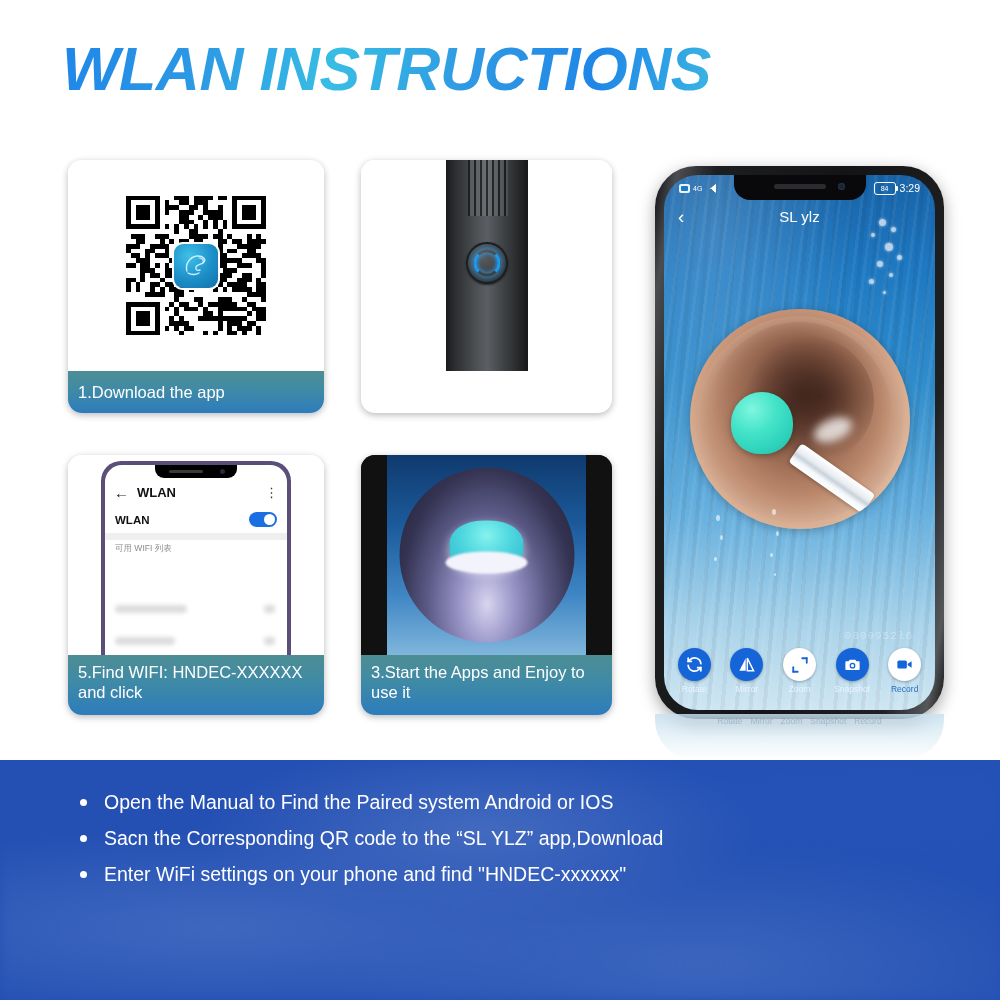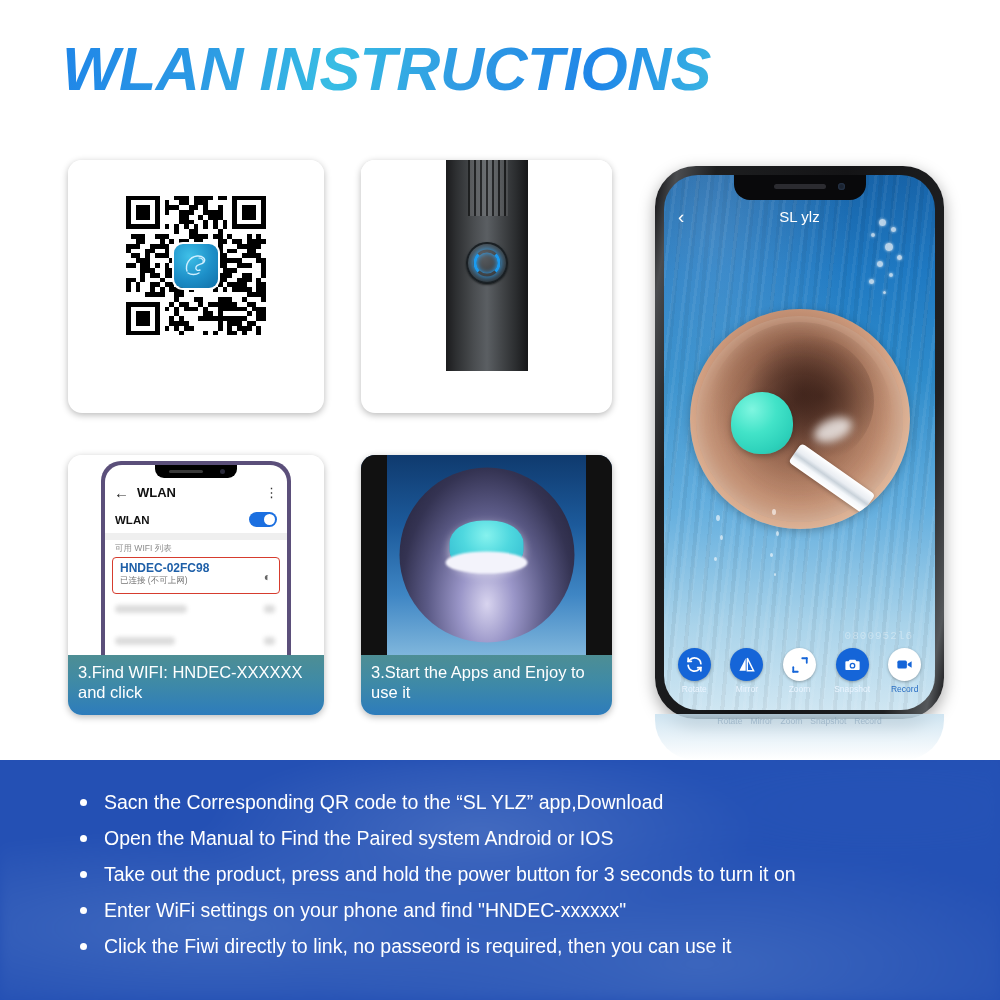--- a/index.html
+++ b/index.html
@@ -1073,20 +1073,21 @@
         </div>
       <div class="qr-logo">
         <svg width="34" height="34" viewBox="0 0 34 34">
           <path d="M8 22 C6 16 10 8 18 7 C24 6.5 27 10 25 13 C23 16 18 15 17 18 C16 21 19 22 21 21" fill="none" stroke="#cfefff" stroke-width="1.4" stroke-linecap="round"></path>
           <path d="M9 24 C12 26 17 26 20 24" fill="none" stroke="#cfefff" stroke-width="1.4" stroke-linecap="round"></path>
           <path d="M20 9 C23 9 25 11 24 13" fill="none" stroke="#cfefff" stroke-width="1.2" stroke-linecap="round"></path>
         </svg>
       </div>
     </div>
   </div>
+  <div class="caption">1.Download the app</div>
 </div>
 
 <div class="card" id="card2">
   <div class="card-media">
     <div class="otoscope">
       <div class="oto-body">
         <div class="oto-grooves"></div>
         <div class="oto-btn">
           <div class="oto-ring"></div>
         </div>
@@ -1107,33 +1108,28 @@
           <span class="wlan-back">←</span>
           <span class="wlan-title">WLAN</span>
           <span class="wlan-dots">⋮</span>
         </div>
         <div class="wlan-row">
           <span>WLAN</span>
           <div class="toggle"></div>
         </div>
         <div class="wlan-sep"></div>
         <div class="wlan-sublabel">可用 WIFI 列表</div>
-        <div class="wlan-item">
-          <div class="wlan-ssid">HNDEC-02FC98</div>
-          <div class="wlan-state">已连接 (不可上网)</div>
-          <div class="wifi-ico">◐</div>
-        </div>
         <div class="blur-row" style="top:140px;width:72px;"></div>
         <div class="blur-sm" style="top:140px;"></div>
         <div class="blur-row" style="top:172px;width:60px;"></div>
         <div class="blur-sm" style="top:172px;"></div>
       </div>
     </div>
   </div>
-  <div class="caption">3.Find WIFI: HNDEC-XXXXXX and click</div>
+  <div class="caption">5.Find WIFI: HNDEC-XXXXXX and click</div>
 </div>
 
 <div class="card" id="card4">
   <div class="card-media">
     <div class="scope">
       <div class="frameL"></div>
       <div class="frameR"></div>
       <div class="scope-circle">
         <div class="scope-drum"></div>
         <div class="scope-high"></div>
@@ -1146,20 +1142,33 @@
 <div class="phone">
   <div class="phone-frame"></div>
   <div class="phone-screen">
     <div class="water"></div>
 
     <div class="notch">
       <div class="speaker"></div>
         <div class="fcam"></div>
     </div>
 
+    <div class="statusbar">
+      <div class="sb-left">
+        <span class="sim"></span>
+        <span class="net">4G</span>
+        <span class="bars"></span>
+      </div>
+      <div class="sb-right">
+        <span class="battery">
+          <span>84</span>
+        </span>
+        <span>3:29</span>
+      </div>
+    </div>
 
     <div class="appbar">
       <span class="back">‹</span>
       <span class="apptitle">SL ylz</span>
     </div>
 
     <div class="bubbles">
       <i style="left:30px;top:2px;width:7px;height:7px;"></i>
       <i style="left:42px;top:10px;width:5px;height:5px;"></i>
       <i style="left:22px;top:16px;width:4px;height:4px;"></i>
@@ -1253,19 +1262,17 @@
     <span>Mirror</span>
     <span>Zoom</span>
     <span>Snapshot</span>
     <span>Record</span>
   </div>
 </div>
 
 <div class="panel">
   <div class="bgphoto"></div>
   <ul id="bullets">
+      <li>Open the Manual to Find the Paired system Android or IOS</li>
       <li>Sacn the Corresponding QR code to the  “SL YLZ”  app,Download</li>
-      <li>Open the Manual to Find the Paired system Android or IOS</li>
-      <li>Take out the product, press and hold the power button for 3 seconds to turn it on</li>
       <li>Enter WiFi settings on your phone and find "HNDEC-xxxxxx"</li>
-      <li>Click the Fiwi directly to link, no passeord is required, then you can use it</li>
     </ul>
 </div>
 
 </body></html>

